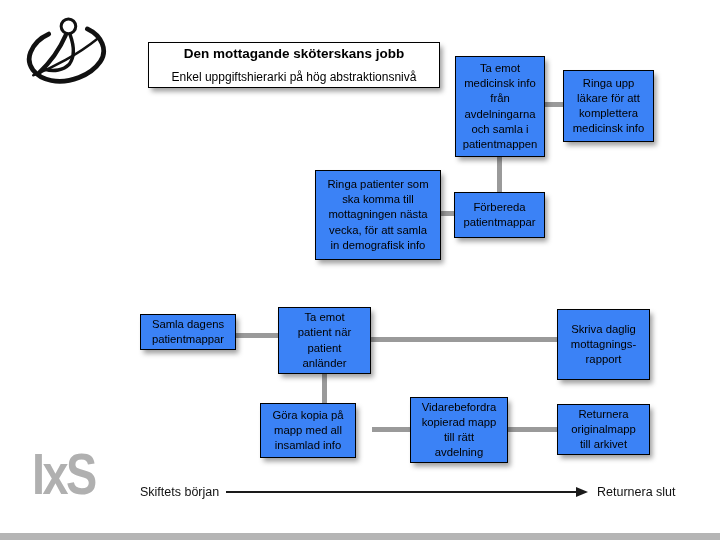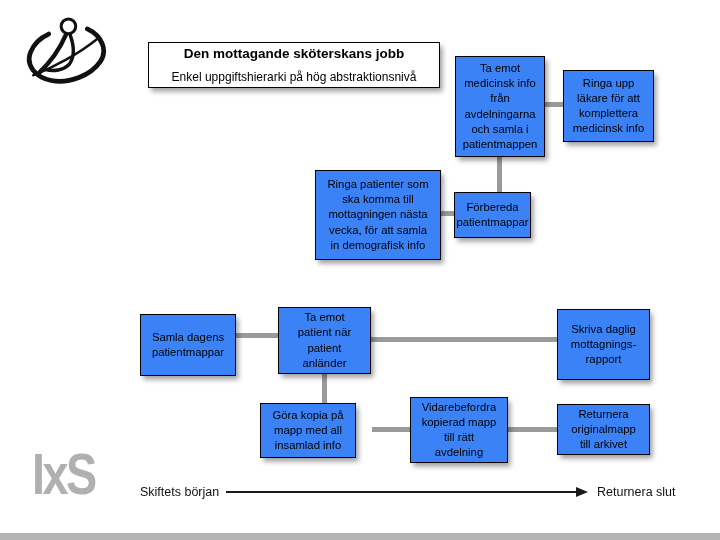--- a/index.html
+++ b/index.html
@@ -13,22 +13,22 @@
     position: absolute; box-sizing: border-box;
     background: #3b82f6; border: 1.5px solid #000;
     box-shadow: 2.5px 3.5px 5px rgba(0,0,0,0.38);
     display: flex; align-items: center; justify-content: center;
     text-align: center; font-size: 11.3px; line-height: 1.33;
     white-space: pre-line; padding: 2px;
   }
   .n0 { left: 455px; top:  56px; width:  90px; height: 101px; }
   .n1 { left: 563px; top:  70px; width:  91px; height:  72px; }
   .n2 { left: 315px; top: 170px; width: 126px; height:  90px; }
-  .n3 { left: 454px; top: 192px; width:  77px; height:  46px; }
-  .n4 { left: 140px; top: 314px; width:  96px; height:  62px; }
+  .n3 { left: 454px; top: 192px; width:  91px; height:  46px; }
+  .n4 { left: 140px; top: 314px; width:  96px; height:  36px; }
   .n5 { left: 278px; top: 307px; width:  93px; height:  67px; }
   .n6 { left: 557px; top: 309px; width:  93px; height:  71px; }
   .n7 { left: 260px; top: 403px; width:  96px; height:  55px; }
   .n8 { left: 410px; top: 397px; width:  98px; height:  66px; }
   .n9 { left: 557px; top: 404px; width:  93px; height:  51px; }
   
   .title-box {
     position: absolute; left: 148px; top: 42px; width: 292px; height: 46px;
     box-sizing: border-box; background: #fff; border: 1.5px solid #000;
     box-shadow: 2.5px 3.5px 5px rgba(0,0,0,0.38);

